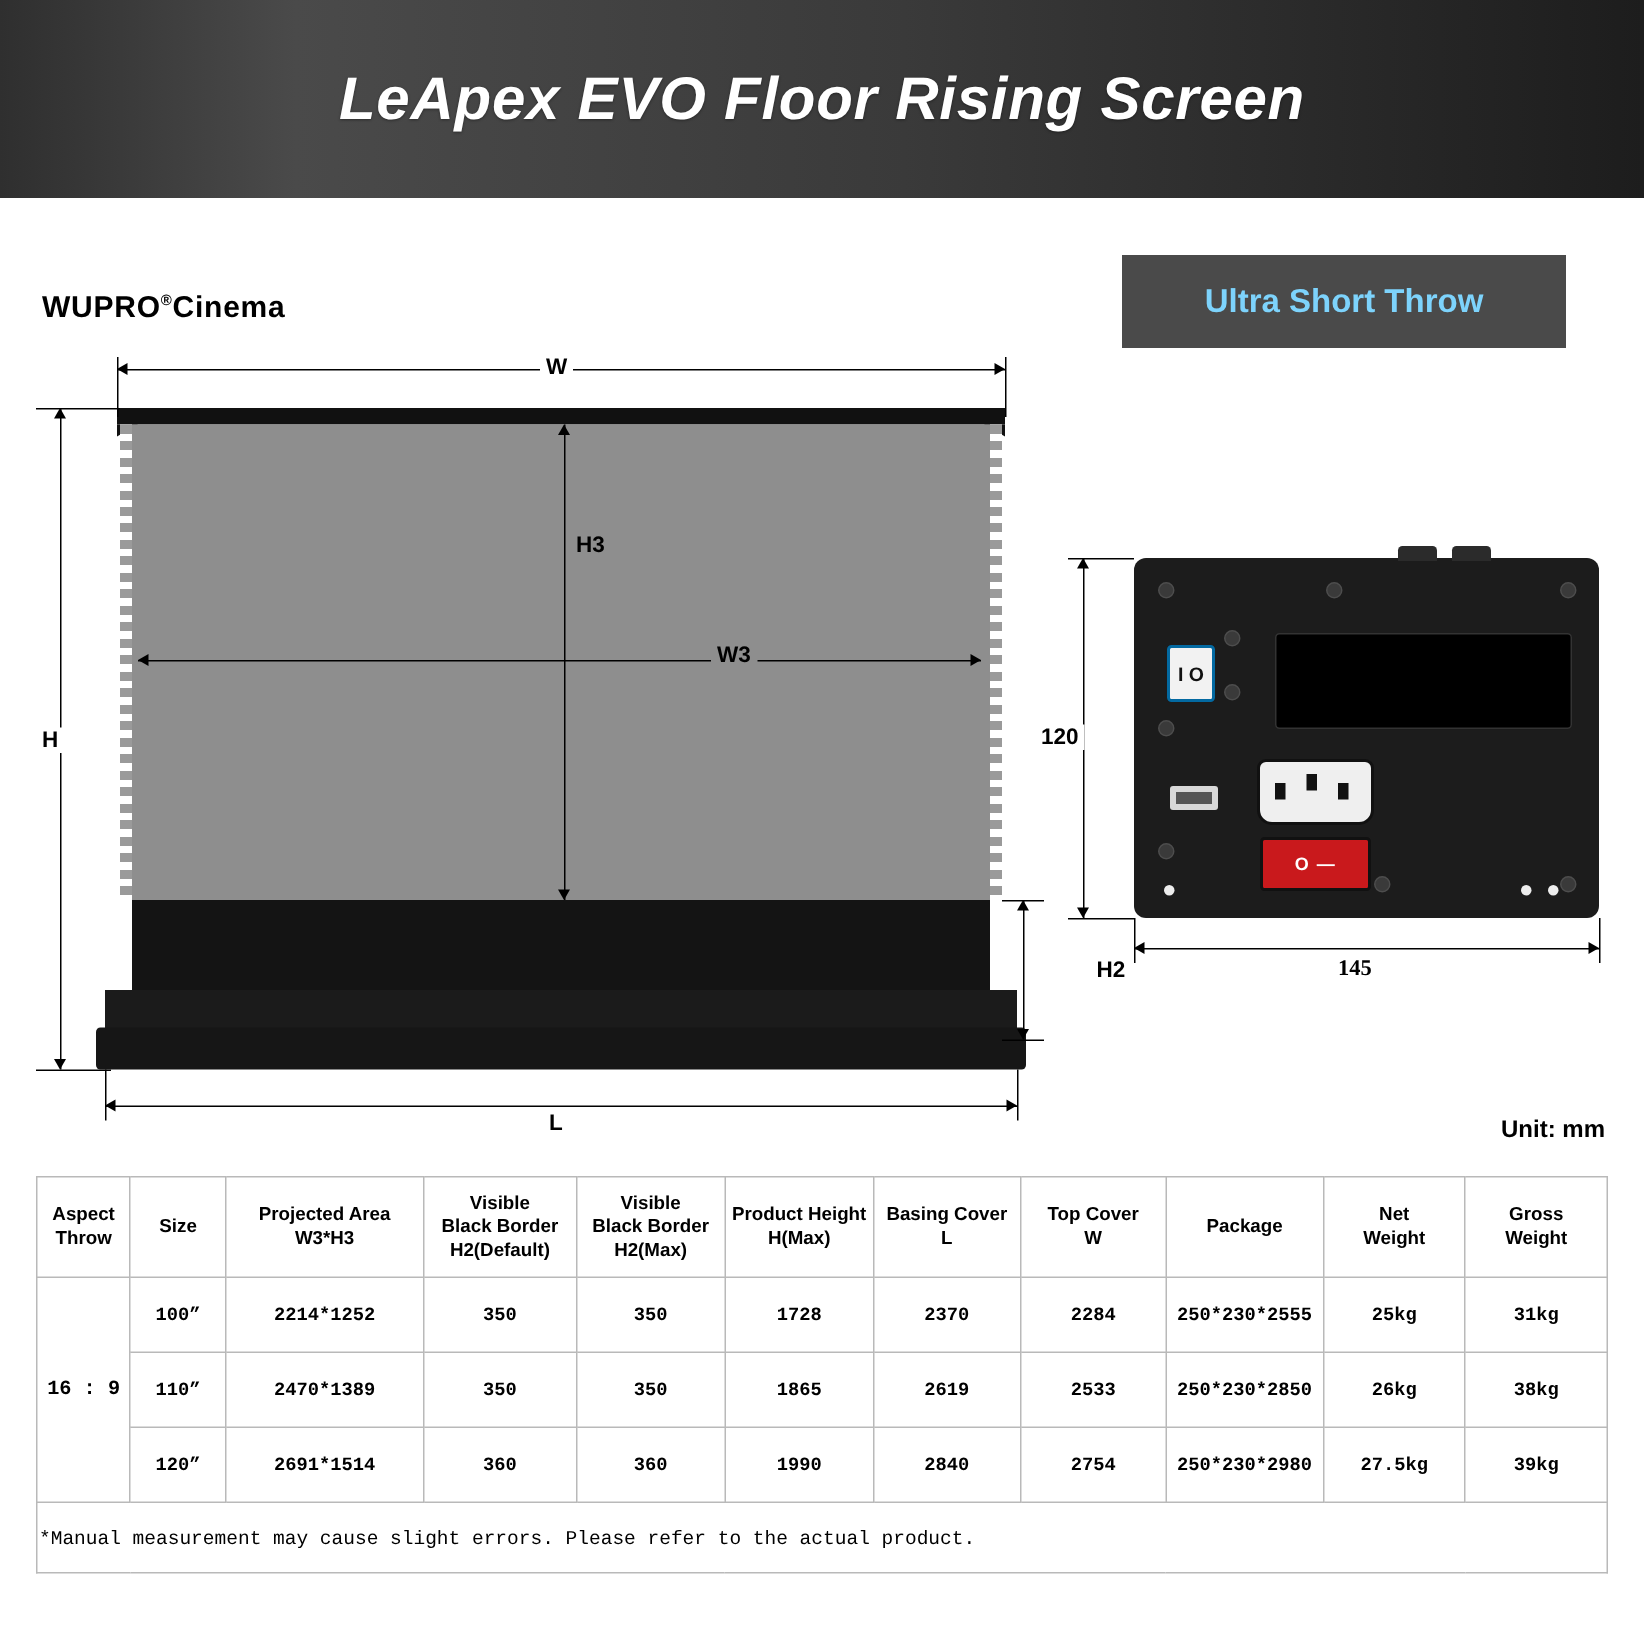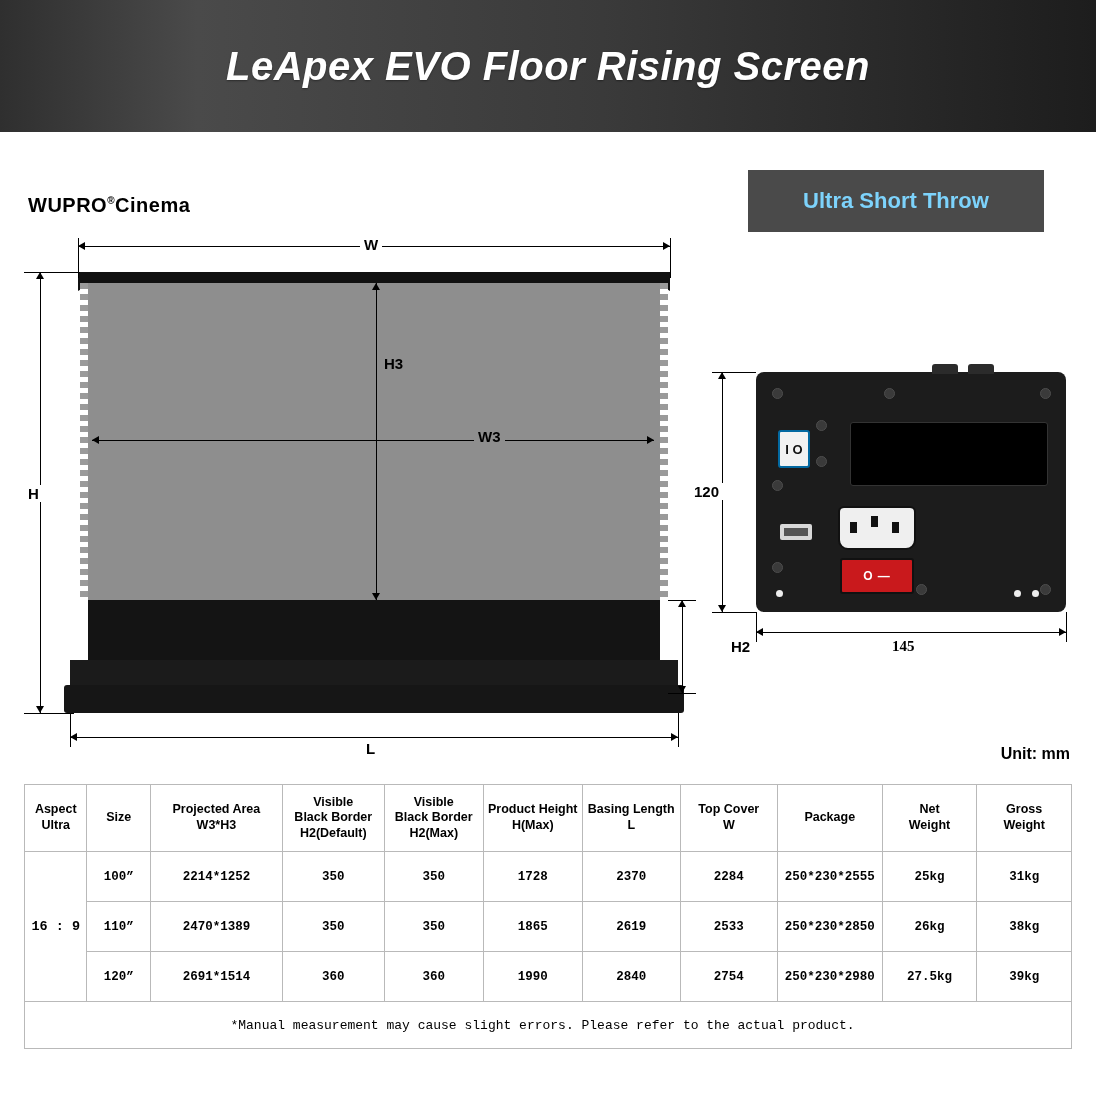--- a/index.html
+++ b/index.html
@@ -123,21 +123,21 @@
 
   .unit-label{position:absolute;right:26px;top:745px;font-size:16px;font-weight:bold;}
 
   
   .table-wrap{position:absolute;left:24px;top:784px;width:932px;}
   table{border-collapse:collapse;width:1048px;font-size:12px;}
   th,td{border:1px solid #b9b9b9;text-align:center;vertical-align:middle;}
   thead th{height:62px;font-size:12.5px;font-weight:bold;line-height:1.25;padding:2px 3px;}
   tbody td{height:47px;font-weight:bold;font-size:12.5px;font-family:Liberation Mono, monospace;}
   td.ratio{font-size:13.5px;font-weight:bold;}
-  .footnote td{height:44px;text-align:center;padding-right:12px;font-weight:normal;font-size:13px;}
+  .footnote td{height:44px;text-align:left;padding-right:12px;font-weight:normal;font-size:13px;}
 </style>
 </head>
 <body>
 
 <div class="header">
   <div class="header-title">LeApex EVO Floor Rising Screen</div>
 </div>
 
 <div class="brand">
   <span>WUPRO</span><span class="reg">®</span><span>Cinema</span>
@@ -248,21 +248,21 @@
 </div>
 
 <div class="unit-label">Unit: mm</div>
 
 <div class="table-wrap">
   <table>
     <thead>
       <tr>
         <th style="width:58px">
             <div>Aspect</div>
-            <div>Ultra</div>
+            <div>Throw</div>
           </th>
         <th style="width:62px">
             <div>Size</div>
           </th>
         <th style="width:136px">
             <div>Projected Area</div>
             <div>W3*H3</div>
           </th>
         <th style="width:100px">
             <div>Visible</div>
@@ -272,21 +272,21 @@
         <th style="width:100px">
             <div>Visible</div>
             <div>Black Border</div>
             <div>H2(Max)</div>
           </th>
         <th style="width:100px">
             <div>Product Height</div>
             <div>H(Max)</div>
           </th>
         <th style="width:100px">
-            <div>Basing Length</div>
+            <div>Basing Cover</div>
             <div>L</div>
           </th>
         <th style="width:100px">
             <div>Top Cover</div>
             <div>W</div>
           </th>
         <th style="width:100px">
             <div>Package</div>
           </th>
         <th style="width:96px">

